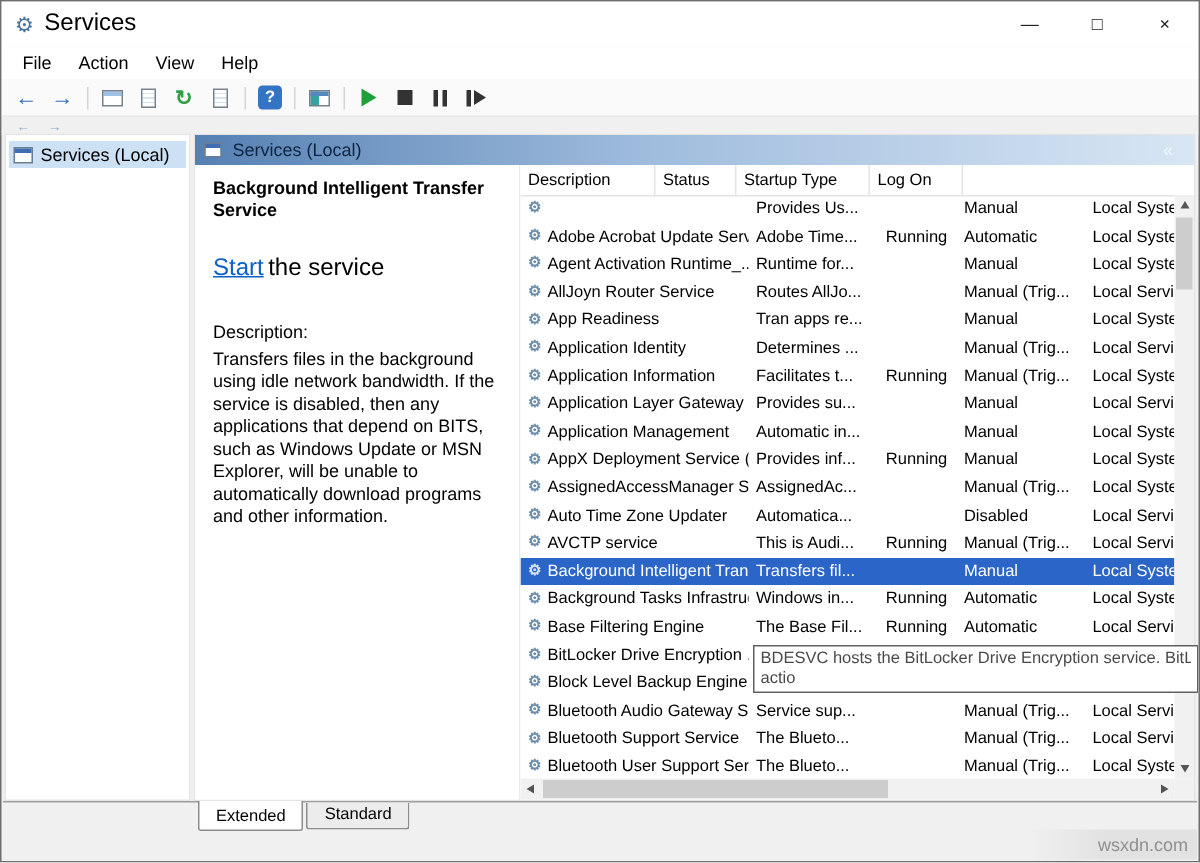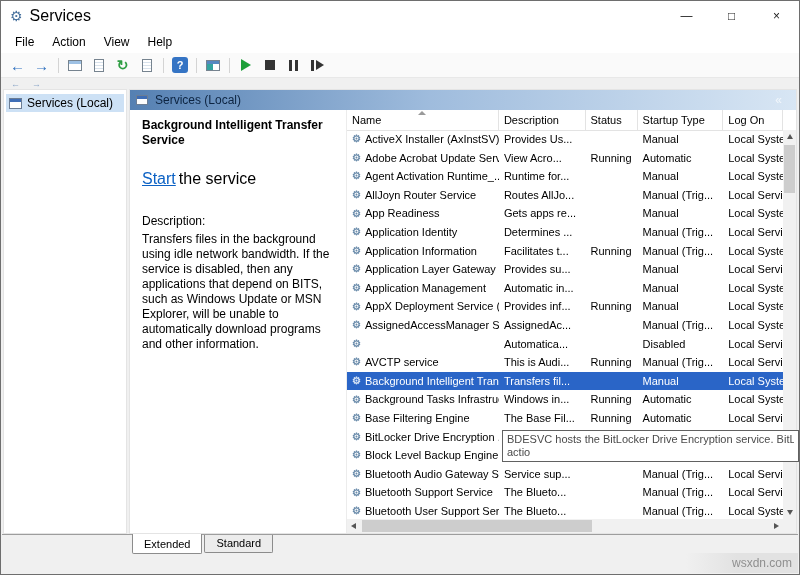--- a/index.html
+++ b/index.html
@@ -170,43 +170,41 @@
       <div class="dtitle">Background Intelligent Transfer Service</div>
       <div class="dstart">
         <a href="#" class="link">Start</a><span>the service</span>
       </div>
       <div class="dlabel">Description:</div>
       <div class="dtext">Transfers files in the background using idle network bandwidth. If the service is disabled, then any applications that depend on BITS, such as Windows Update or MSN Explorer, will be unable to automatically download programs and other information.</div>
     </div>
 
     <div class="list">
       <div class="lheader">
-          <span class="col col0"><span>Name</span><i class="sort-asc"></i></span>
           <span class="col col1"><span>Description</span></span>
           <span class="col col2"><span>Status</span></span>
           <span class="col col3"><span>Startup Type</span></span>
           <span class="col col4"><span>Log On</span></span>
         </div>
       <div class="lbody">
           <div class="lrow">
             <span class="col col0">
               <b class="gear">⚙</b>
-              <span>ActiveX Installer (AxInstSV)</span>
             </span>
             <span class="col col1">Provides Us...</span>
             <span class="col col2"></span>
             <span class="col col3">Manual</span>
             <span class="col col4">Local Syste...</span>
           </div>
           <div class="lrow">
             <span class="col col0">
               <b class="gear">⚙</b>
               <span>Adobe Acrobat Update Serv...</span>
             </span>
-            <span class="col col1">View Acro...</span>
+            <span class="col col1">Adobe Time...</span>
             <span class="col col2">Running</span>
             <span class="col col3">Automatic</span>
             <span class="col col4">Local Syste...</span>
           </div>
           <div class="lrow">
             <span class="col col0">
               <b class="gear">⚙</b>
               <span>Agent Activation Runtime_...</span>
             </span>
             <span class="col col1">Runtime for...</span>
@@ -222,21 +220,21 @@
             <span class="col col1">Routes AllJo...</span>
             <span class="col col2"></span>
             <span class="col col3">Manual (Trig...</span>
             <span class="col col4">Local Servi...</span>
           </div>
           <div class="lrow">
             <span class="col col0">
               <b class="gear">⚙</b>
               <span>App Readiness</span>
             </span>
-            <span class="col col1">Gets apps re...</span>
+            <span class="col col1">Tran apps re...</span>
             <span class="col col2"></span>
             <span class="col col3">Manual</span>
             <span class="col col4">Local Syste...</span>
           </div>
           <div class="lrow">
             <span class="col col0">
               <b class="gear">⚙</b>
               <span>Application Identity</span>
             </span>
             <span class="col col1">Determines ...</span>
@@ -290,20 +288,21 @@
               <span>AssignedAccessManager Se...</span>
             </span>
             <span class="col col1">AssignedAc...</span>
             <span class="col col2"></span>
             <span class="col col3">Manual (Trig...</span>
             <span class="col col4">Local Syste...</span>
           </div>
           <div class="lrow">
             <span class="col col0">
               <b class="gear">⚙</b>
+              <span>Auto Time Zone Updater</span>
             </span>
             <span class="col col1">Automatica...</span>
             <span class="col col2"></span>
             <span class="col col3">Disabled</span>
             <span class="col col4">Local Servi...</span>
           </div>
           <div class="lrow">
             <span class="col col0">
               <b class="gear">⚙</b>
               <span>AVCTP service</span>

